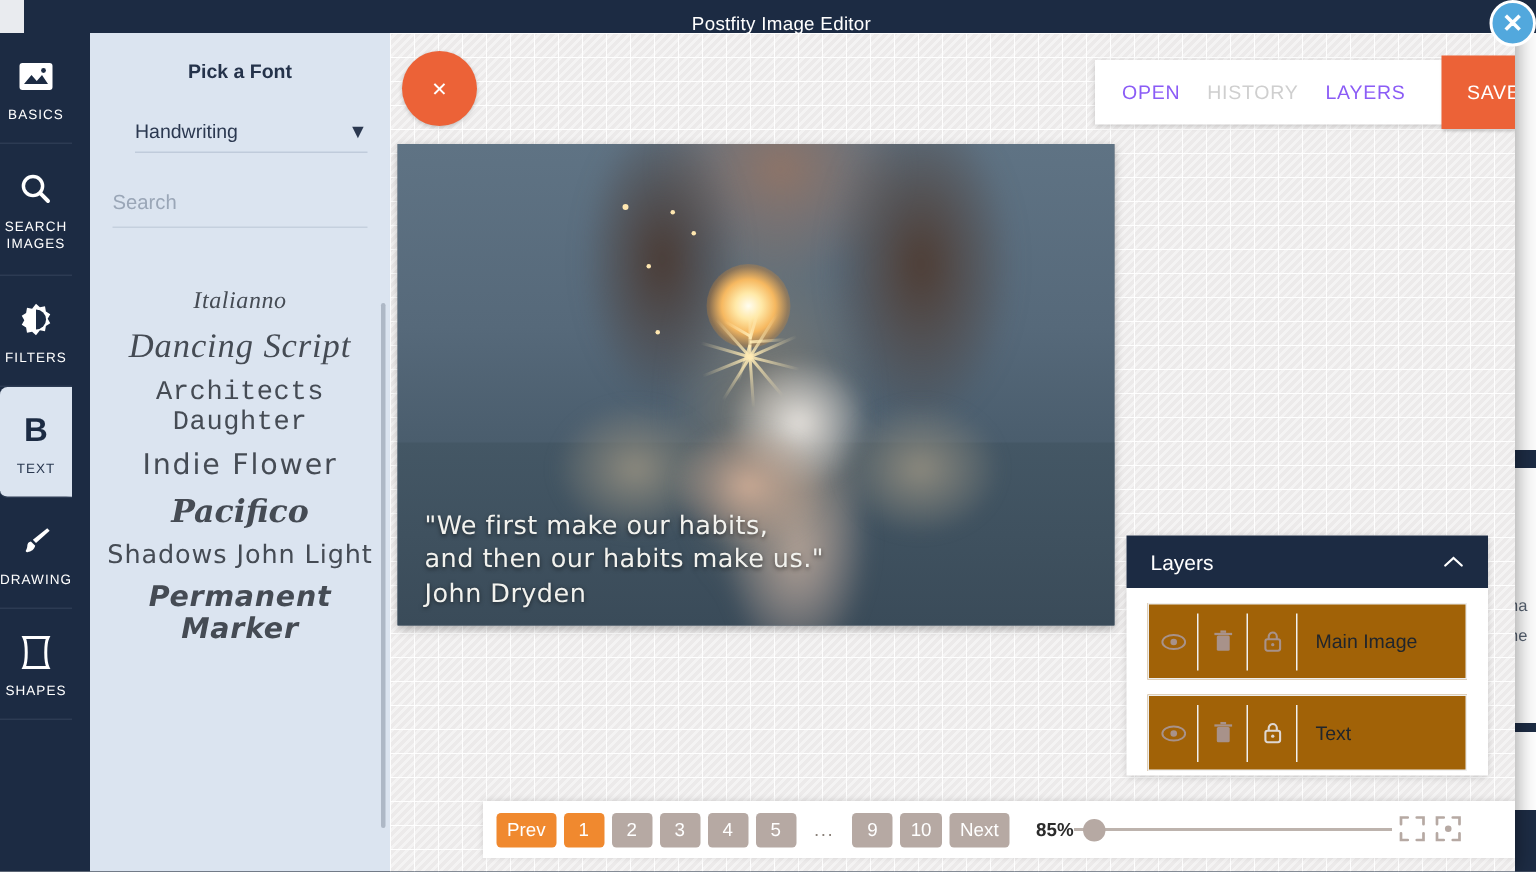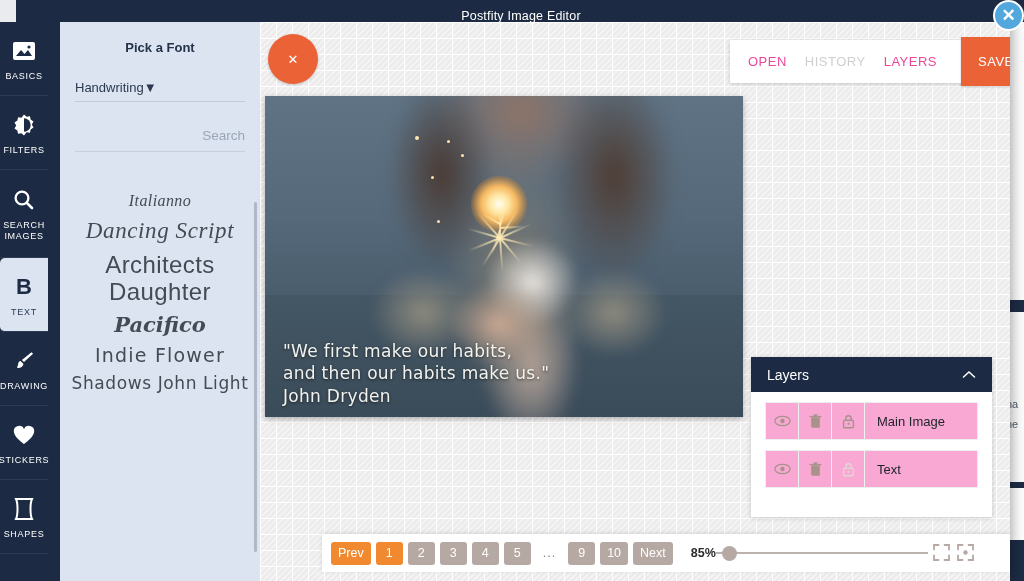--- a/index.html
+++ b/index.html
@@ -62,42 +62,42 @@
 
   
   .fontpanel {
     position:absolute; left:60px; top:22px; width:200px; height:559px;
     background:#dbe4f0; overflow:hidden;
   }
   .panel-title {
     margin-top:18px; text-align:center; font-size:13px; font-weight:bold; color:#24324a;
   }
   .select-row {
-    margin:25px 15px 0 15px; border-bottom:1px solid #c0cbdb;
-    display:flex; align-items:center; 
+    margin:25px 15px 0 30px; border-bottom:1px solid #c0cbdb;
+    display:flex; align-items:center; justify-content:space-between;
     padding-bottom:6px; cursor:pointer;
   }
   .select-row span { font-size:13px; color:#2b3850; }
   .caret { font-size:10px; color:#2b3850; }
   .search-row {
     margin:24px 15px 0 15px; border-bottom:1px solid #c5d0de; padding-bottom:7px;
   }
   .search-row input {
     width:100%; border:none; background:transparent; outline:none;
-    font-size:13.5px; color:#0369a1; font-family:"Liberation Sans", sans-serif;text-align:right;
+    font-size:13.5px; color:#0369a1; font-family:"Liberation Sans", sans-serif;
   }
   .search-row input::placeholder { color:#9aa6b7; }
   .fontlist { margin-top:36px; padding:0 6px; }
   .fontlist .fi {
     text-align:center; color:#454b54; cursor:pointer; line-height:1.12;
     padding:4px 0;
   }
   .f-italianno  { font-family:"Liberation Serif", serif; font-style:italic; font-size:16px; letter-spacing:.4px; }
   .f-dancing    { font-family:"Liberation Serif", serif; font-style:italic; font-size:23px; letter-spacing:.6px; }
-  .f-architects { font-family:Liberation Sans, sans-serif; font-size:24px; font-weight:300; letter-spacing:.4px; }
+  .f-architects { font-family:Liberation Mono, monospace; font-size:18px; font-weight:300; letter-spacing:.4px; }
   .f-pacifico   { font-family:"DejaVu Serif", serif; font-style:italic; font-weight:bold; font-size:21px; }
   .f-indie      { font-family:"DejaVu Sans", sans-serif; font-size:19px; letter-spacing:1.2px; }
   .f-shadows    { font-family:"DejaVu Sans", sans-serif; font-size:17px; letter-spacing:.6px; }
   .f-patrick    { font-family:"DejaVu Sans", sans-serif; font-size:18px; }
   .f-permanent  { font-family:"DejaVu Sans", sans-serif; font-weight:bold; font-style:italic; font-size:19px; letter-spacing:.5px; }
   .panel-scroll {
     position:absolute; right:3px; top:180px; width:3px; height:350px;
     background:#aeb8c6; border-radius:2px;
   }
 
@@ -193,43 +193,43 @@
     white-space:pre-line;
   }
 
   
   .toolbar {
     position:absolute; left:730px; top:40px; width:259px; height:43px;
     background:#ffffff; box-shadow:0 1px 4px rgba(0,0,0,.18);
     display:flex; align-items:center; z-index:25;
   }
   .tb-item {
-    font-size:13px; color:#ec4899; letter-spacing:.5px; cursor:pointer;
+    font-size:13px; color:#8b5cf6; letter-spacing:.5px; cursor:pointer;
     padding:0 0 0 18px;
   }
   .tb-item.disabled { color:#cfcfcf; cursor:default; }
   .tb-save {
     margin-left:24px; margin-right:12px; background:#ec6237; color:#ffffff;
     font-size:13px; letter-spacing:.5px; padding:17px 17px; cursor:pointer;
     box-shadow:0 1px 2px rgba(0,0,0,.2);
   }
 
   
   .layers {
     position:absolute; left:751px; top:357px; width:241px; height:160px;
     background:#ffffff; box-shadow:0 1px 5px rgba(0,0,0,.18); z-index:25;
   }
   .layers-head {
     height:35px; background:#1c2b43; color:#ffffff; display:flex;
     align-items:center; justify-content:space-between; padding:0 16px;
     font-size:14px; cursor:pointer;
   }
   .layer-row {
-    margin:10px 14px 0 14px; height:38px; border:1px solid #eeeeee;
-    display:flex; align-items:center; background:#f9a8d4;
+    margin:10px 14px 0 14px; height:51px; border:1px solid #eeeeee;
+    display:flex; align-items:center; background:#a16207;
   }
   .layer-btn {
     width:33px; height:38px; display:flex; align-items:center; justify-content:center;
     border-right:1px solid #f0f0f0; cursor:pointer;
   }
   .layer-name { padding-left:12px; font-size:13px; color:#20252c; }
 
   
   .bottombar {
     position:absolute; left:322px; top:534px; width:688px; height:38px;
@@ -279,63 +279,55 @@
         <span class="ico">
           <svg width="24" height="20" viewBox="0 0 24 20">
               <rect x="1" y="1" width="22" height="18" rx="2" fill="#fff"></rect>
               <path d="M4 15l5-6 3.5 4L16 9l4 6z" fill="#1c2b43"></path>
               <circle cx="17" cy="6" r="1.6" fill="#1c2b43"></circle>
             </svg>
         </span>
         <span class="lbl">BASICS</span>
       </div>
 
+      <div class="rail-item tall">
+        <span class="ico">
+          <svg width="24" height="24" viewBox="0 0 24 24">
+              <circle cx="10" cy="10" r="6.4" fill="none" stroke="#fff" stroke-width="2.3"></circle>
+              <line x1="14.8" y1="14.8" x2="20" y2="20" stroke="#fff" stroke-width="2.6" stroke-linecap="round"></line>
+            </svg>
+        </span>
+        <span class="lbl">SEARCH IMAGES</span>
+      </div>
+
       <div class="rail-item">
         <span class="ico">
           <svg width="24" height="24" viewBox="0 0 24 24">
               <path d="M12 1.5l2.6 2.3 3.4-.6.6 3.4 2.9 1.9-1.7 3 1.7 3-2.9 1.9-.6 3.4-3.4-.6L12 22.5l-2.6-2.3-3.4.6-.6-3.4-2.9-1.9 1.7-3-1.7-3 2.9-1.9.6-3.4 3.4.6z" fill="#fff"></path>
               <path d="M12 5.3a6.7 6.7 0 010 13.4z" fill="#1c2b43"></path>
             </svg>
         </span>
         <span class="lbl">FILTERS</span>
       </div>
 
-      <div class="rail-item tall">
-        <span class="ico">
-          <svg width="24" height="24" viewBox="0 0 24 24">
-              <circle cx="10" cy="10" r="6.4" fill="none" stroke="#fff" stroke-width="2.3"></circle>
-              <line x1="14.8" y1="14.8" x2="20" y2="20" stroke="#fff" stroke-width="2.6" stroke-linecap="round"></line>
-            </svg>
-        </span>
-        <span class="lbl">SEARCH IMAGES</span>
-      </div>
-
       <div class="rail-item active">
         <span class="ico" style="font-size:22px;font-weight:bold;color:#1c2b43;font-family:'Liberation Sans',sans-serif;">B</span>
         <span class="lbl">TEXT</span>
       </div>
 
       <div class="rail-item">
         <span class="ico">
           <svg width="24" height="24" viewBox="0 0 24 24">
               <path d="M19.5 3.2l1.6 1.6-9.1 8.2-2.1-2.1z" fill="#fff"></path>
               <path d="M8.6 12l2.9 2.9c-.7 2.4-2.6 4-5.2 4.2-.9.1-1.4-.6-1-1.3.6-1 .9-1.9.9-3 0-1.5 1-2.6 2.4-2.8z" fill="#fff"></path>
             </svg>
         </span>
         <span class="lbl">DRAWING</span>
       </div>
 
-      <div class="rail-item">
-        <span class="ico">
-          <svg width="24" height="22" viewBox="0 0 24 22">
-              <path d="M12 20S1.8 13.3 1.8 7.3A5.3 5.3 0 0112 5.2 5.3 5.3 0 0122.2 7.3C22.2 13.3 12 20 12 20z" fill="#fff"></path>
-            </svg>
-        </span>
-        <span class="lbl">STICKERS</span>
-      </div>
 
       <div class="rail-item">
         <span class="ico">
           <svg width="22" height="24" viewBox="0 0 22 24">
               <path d="M3 2h16c-2 4-2 16 0 20H3c2-4 2-16 0-20z" fill="none" stroke="#fff" stroke-width="2"></path>
             </svg>
         </span>
         <span class="lbl">SHAPES</span>
       </div>
     </div>
@@ -349,23 +341,24 @@
       </div>
 
       <div class="search-row">
         <input type="text" placeholder="Search" style="">
       </div>
 
       <div class="fontlist">
         <div class="fi f-italianno">Italianno</div>
         <div class="fi f-dancing">Dancing Script</div>
         <div class="fi f-architects">Architects Daughter</div>
+        <div class="fi f-indie">Indie Flower</div>
         <div class="fi f-pacifico">Pacifico</div>
-        <div class="fi f-indie">Indie Flower</div>
         <div class="fi f-shadows">Shadows John Light</div>
+        <div class="fi f-permanent">Permanent Marker</div>
       </div>
 
       <div class="panel-scroll"></div>
     </div>
 
     <div class="workspace"></div>
 
     <div class="cancel-fab">✕</div>
 
     <div class="stage">

